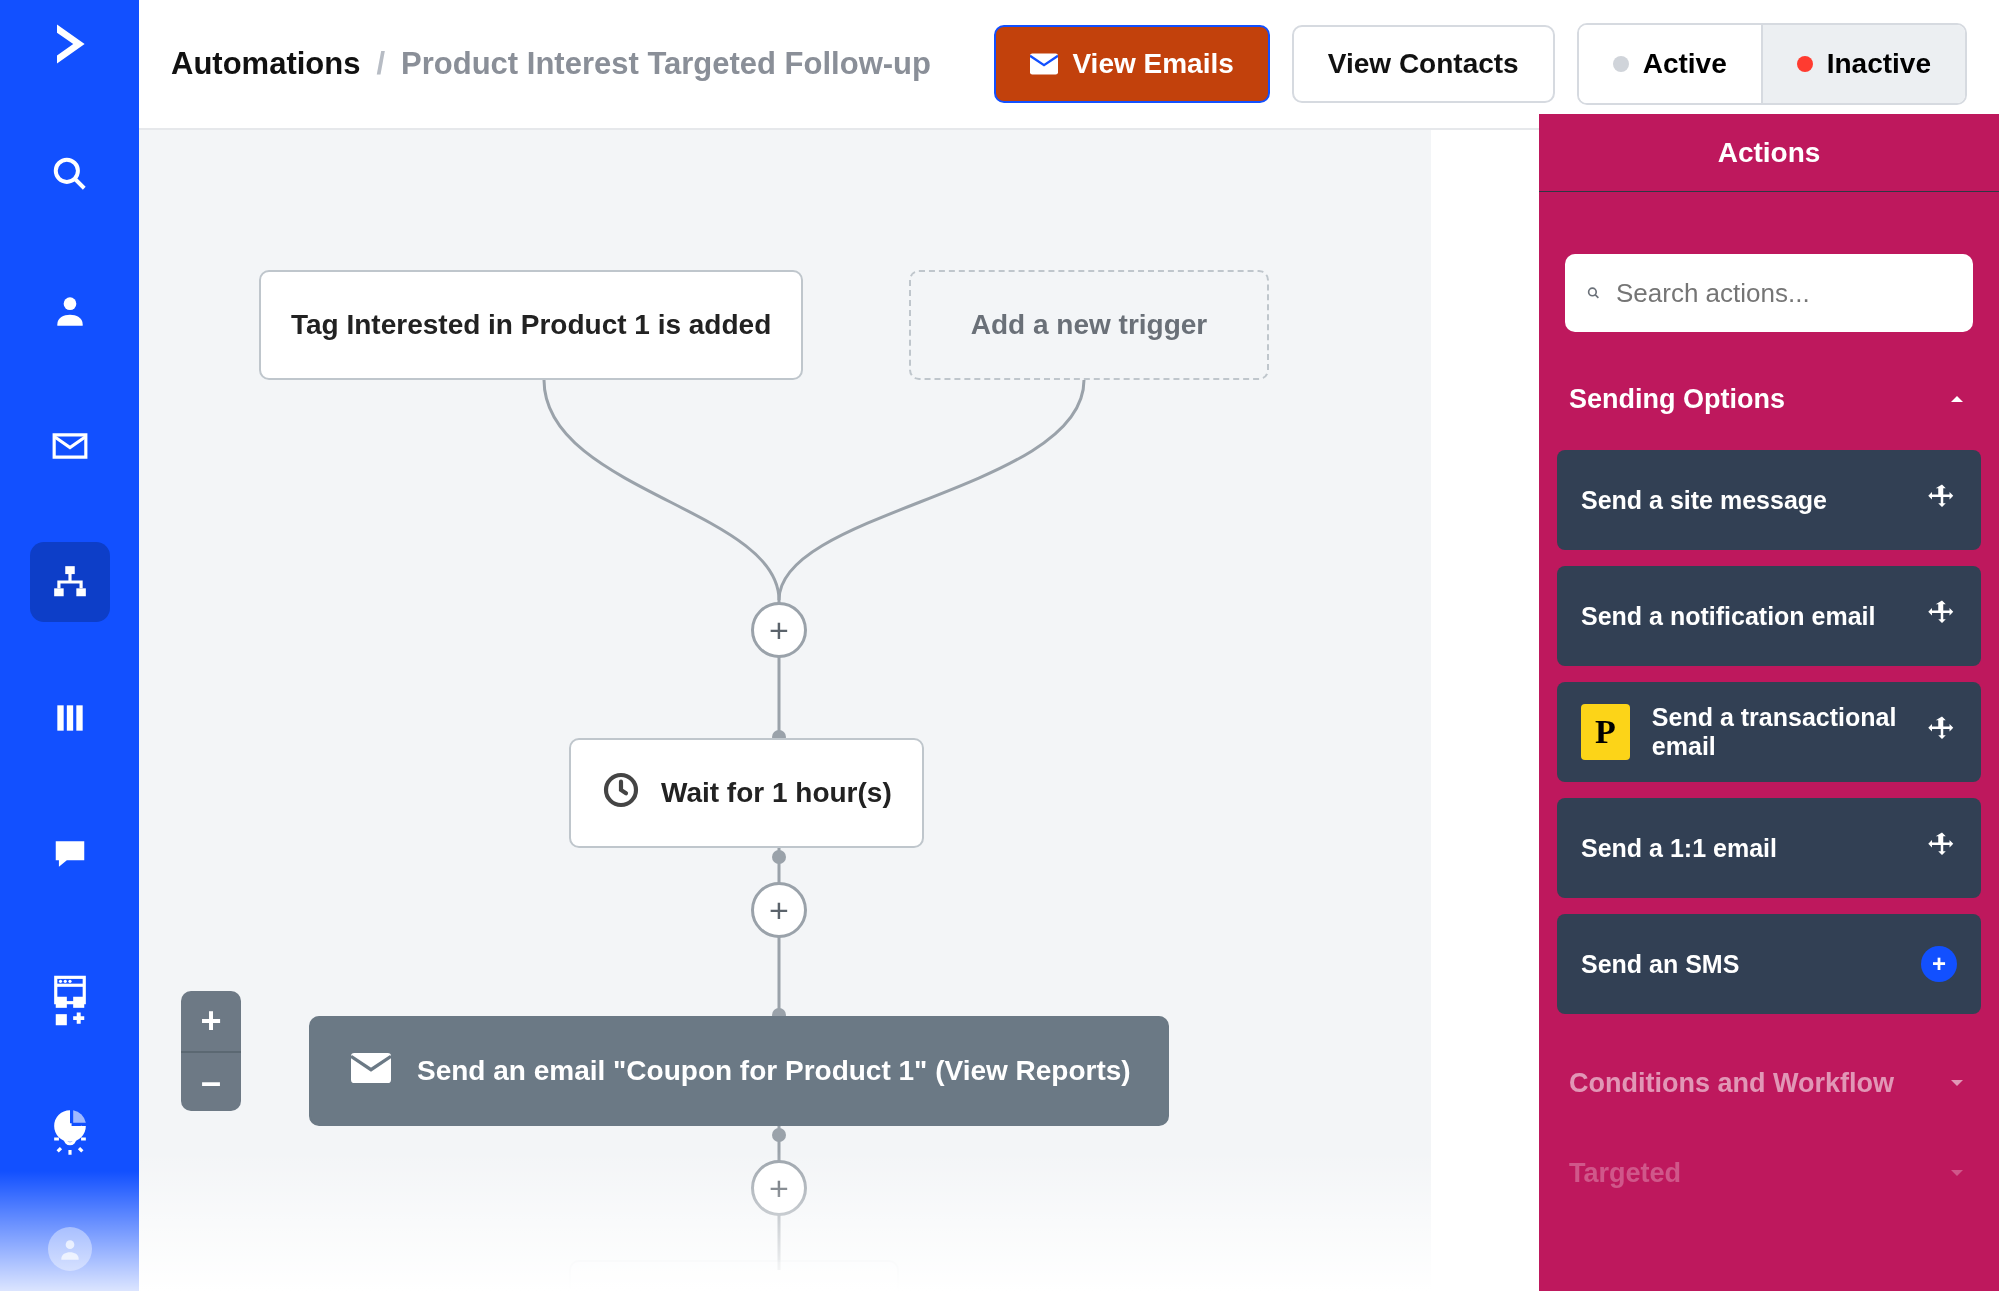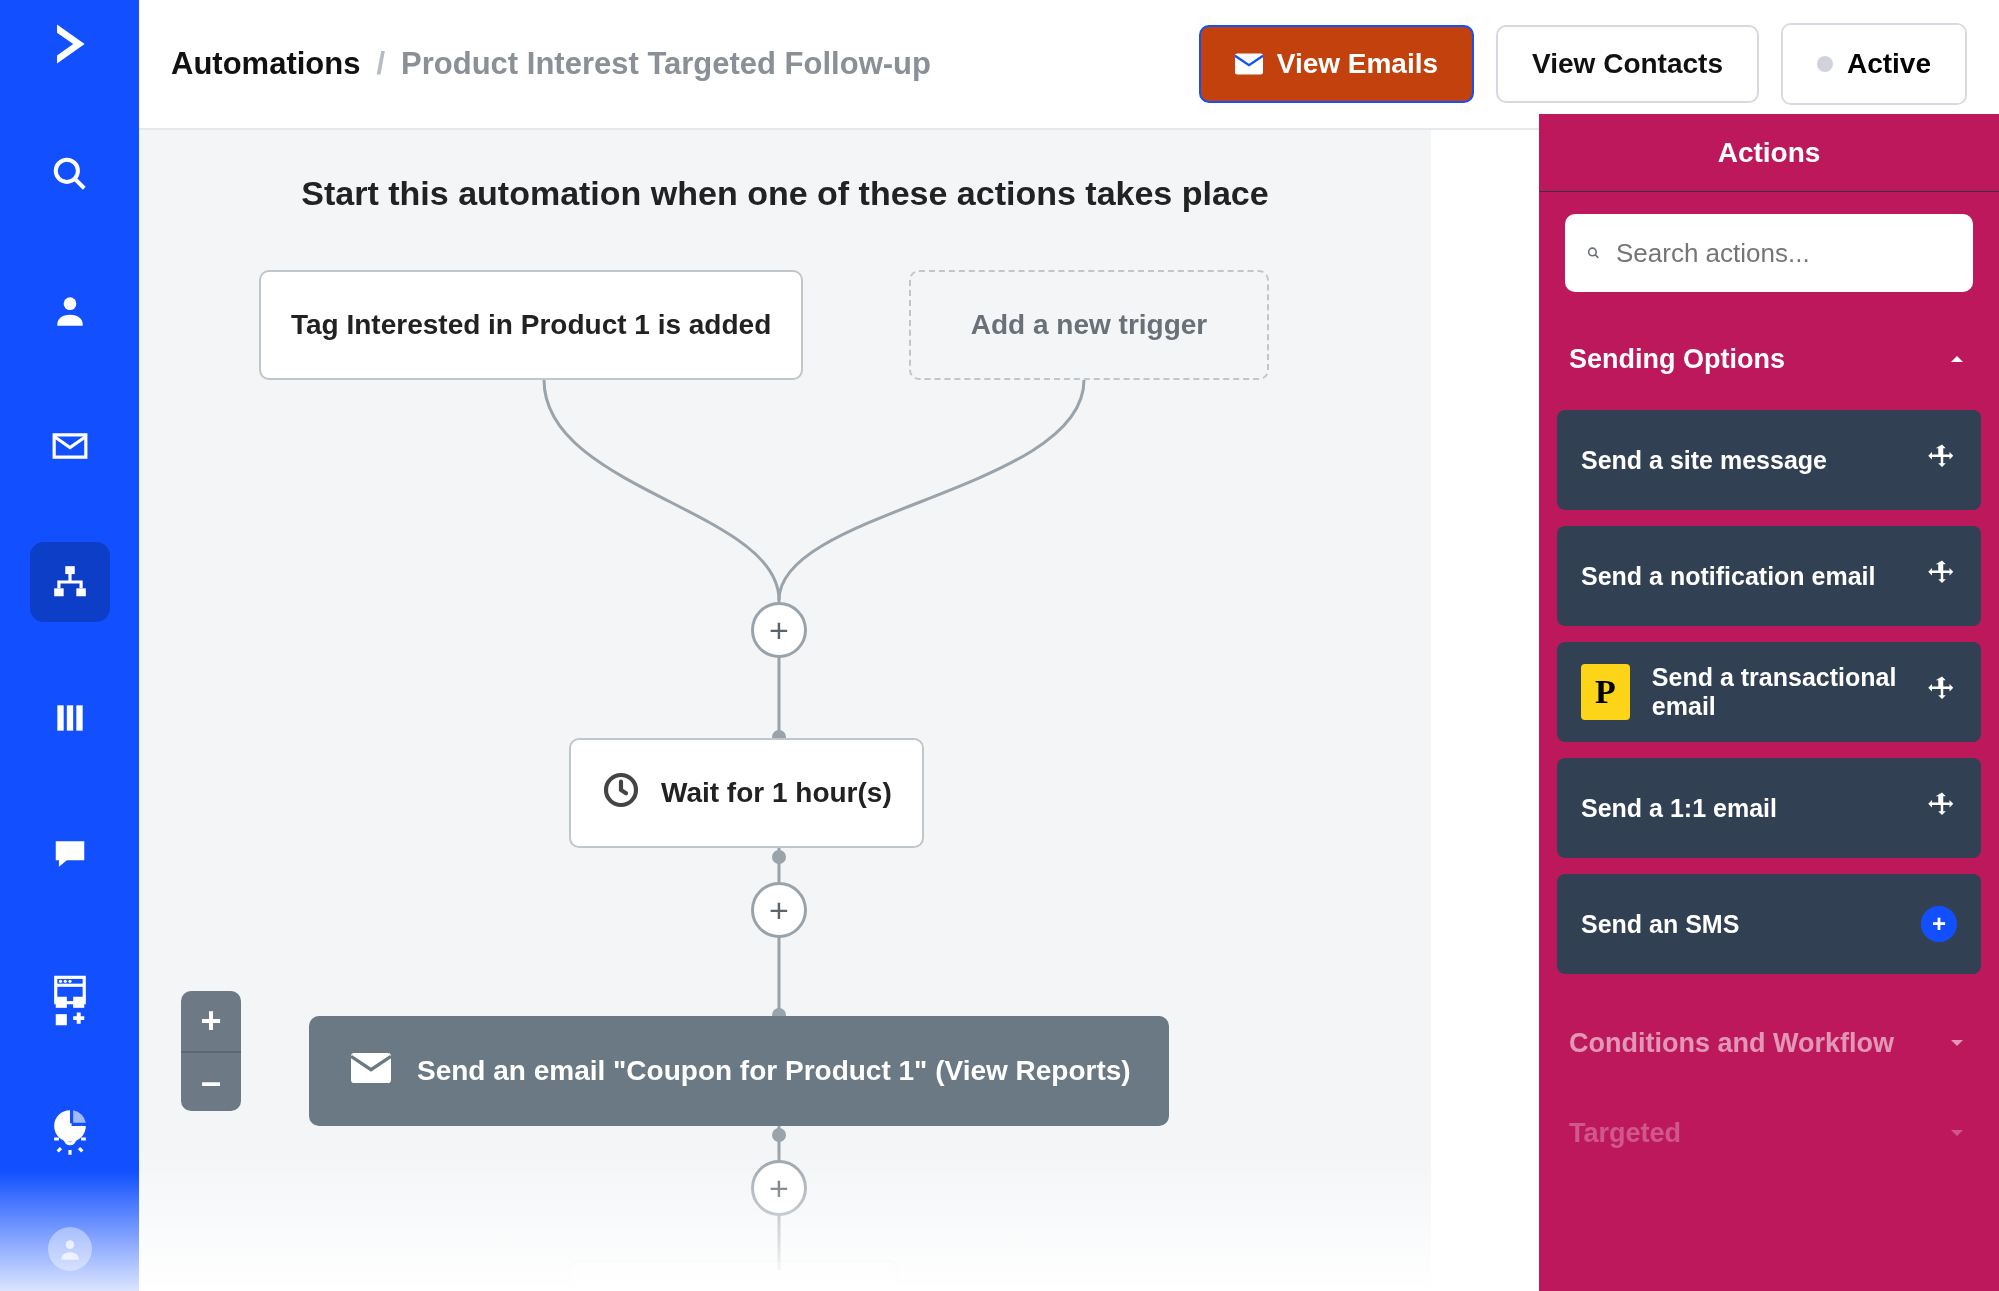--- a/index.html
+++ b/index.html
@@ -80,21 +80,21 @@
 
   .zoom-controls{ position:absolute; left:42px; bottom:180px; z-index:5; width:60px; background:#6d7985; border-radius:10px; overflow:hidden;}
   .zoom-controls .zbtn{ height:60px; display:flex; align-items:center; justify-content:center; font-size:36px; color:#fff; cursor:pointer; font-weight:700;}
   .zoom-controls .zbtn + .zbtn{ border-top:2px solid #5b6872;}
 
   
   .right-panel{ position:absolute; top:114px; right:0; bottom:0; width:460px; background:#be185d; color:#fff; overflow:hidden;}
   .right-panel .title{ text-align:center; height:78px; line-height:78px; font-size:28px; font-weight:700; border-bottom:1px solid #2f3744;}
   .right-panel .search{ padding:22px 26px;}
   .right-panel .search .search-input{
-    width:100%; height:78px; border-radius:10px; background:#fff; display:flex; align-items:center; padding:0 22px; gap:16px;
+    width:100%; height:78px; border-radius:10px; background:#fff; display:flex; align-items:center; padding:0 22px; gap:16px;margin-top:40px;
   }
   .right-panel .search .search-input input{ flex:1; border:none; outline:none; font-size:26px; color:#6a7078;}
   .right-panel .search .search-input svg{ width:26px; height:26px; stroke:#6a7078; fill:none; stroke-width:3;}
 
   .section-header{
     display:flex; align-items:center; justify-content:space-between; padding:0 30px; height:90px; font-size:27px; font-weight:700; cursor:pointer;}
   .section-header svg{width:24px;height:24px;fill:#fff;}
   .section.collapsed{ opacity:0.55;}
 
   .action-list{ padding: 6px 18px 24px 18px; display:flex; flex-direction:column; gap:16px;}
@@ -212,25 +212,28 @@
     <span>View Emails</span>
   </button>
   <button class="btn">
     <span>View Contacts</span>
   </button>
   <div class="seg">
     <div class="seg-btn">
       <span class="dot grey"></span>
       <span>Active</span>
     </div>
+    <div class="seg-btn inactive">
+      <span class="dot red"></span>
+      <span>Inactive</span>
+    </div>
   </div>
 </header>
 
 <div class="canvas">
-  <h2 class="start-title">Start this automation when one of these actions takes place</h2>
 
   <svg class="svg-layer" viewBox="0 0 1292 1161" preserveAspectRatio="none">
     <path d="M405 250 C405 360 640 380 640 470" stroke="#9aa2aa" stroke-width="3" fill="none"></path>
     <path d="M945 250 C945 360 640 380 640 470" stroke="#9aa2aa" stroke-width="3" fill="none"></path>
     <line x1="640" y1="470" x2="640" y2="1140" stroke="#9aa2aa" stroke-width="3"></line>
   </svg>
 
   <div class="node trigger" style="left:120px; top:140px;">
     <div class="card">
         <span>Tag Interested in Product 1 is added</span>

